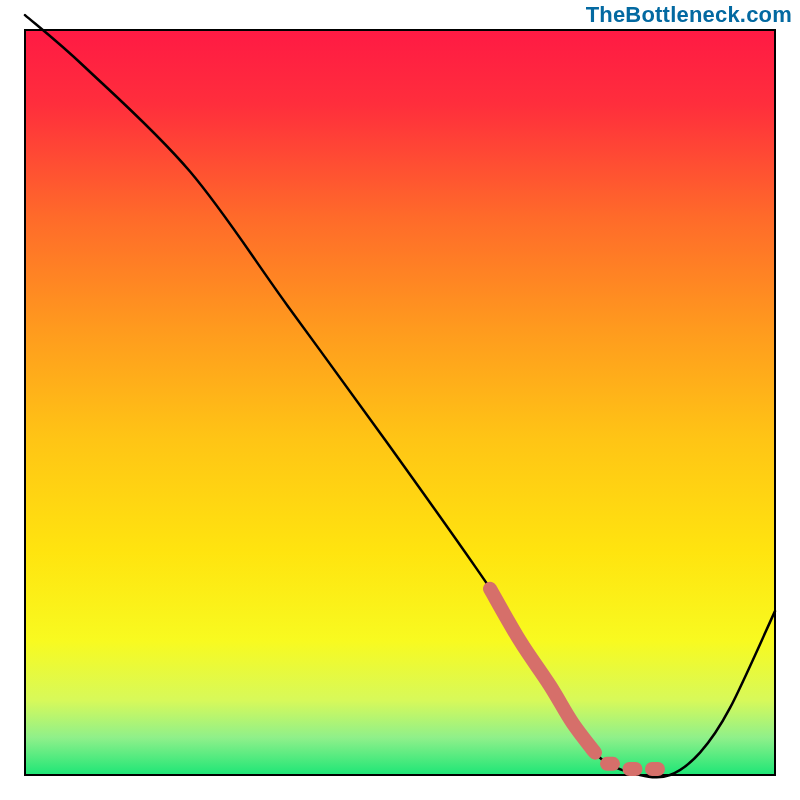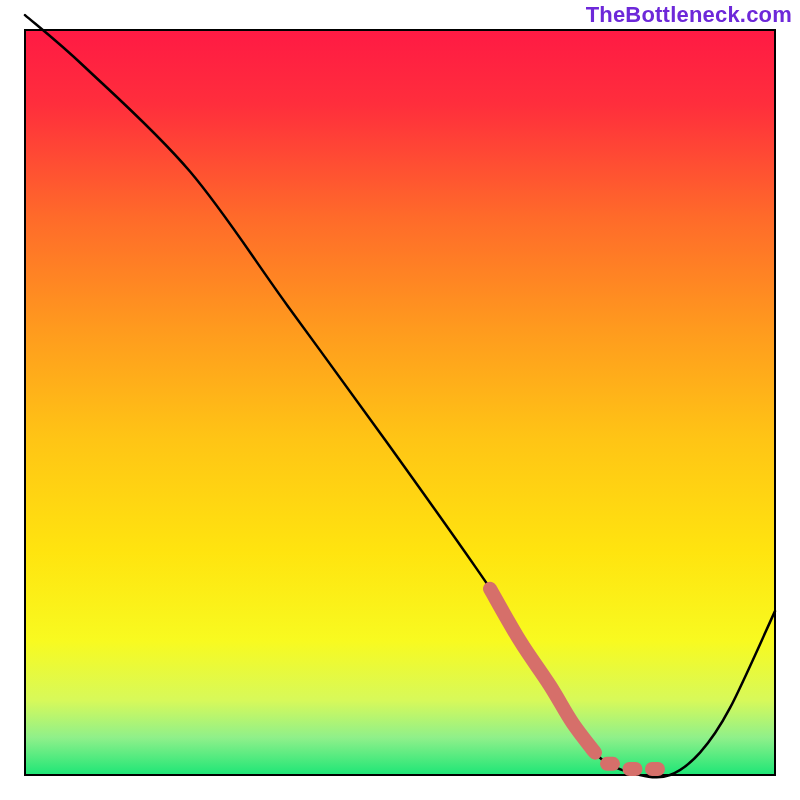--- a/index.html
+++ b/index.html
@@ -15,21 +15,21 @@
     position: relative;
     width: 800px;
     height: 800px;
   }
   .watermark {
     position: absolute;
     top: 2px;
     right: 8px;
     font-size: 22px;
     font-weight: 600;
-    color: #6d28d9;
+    color: #0369a1;
     letter-spacing: 0.2px;
     user-select: none;
   }
   svg.chart {
     position: absolute;
     left: 0;
     top: 0;
     width: 800px;
     height: 800px;
   }

